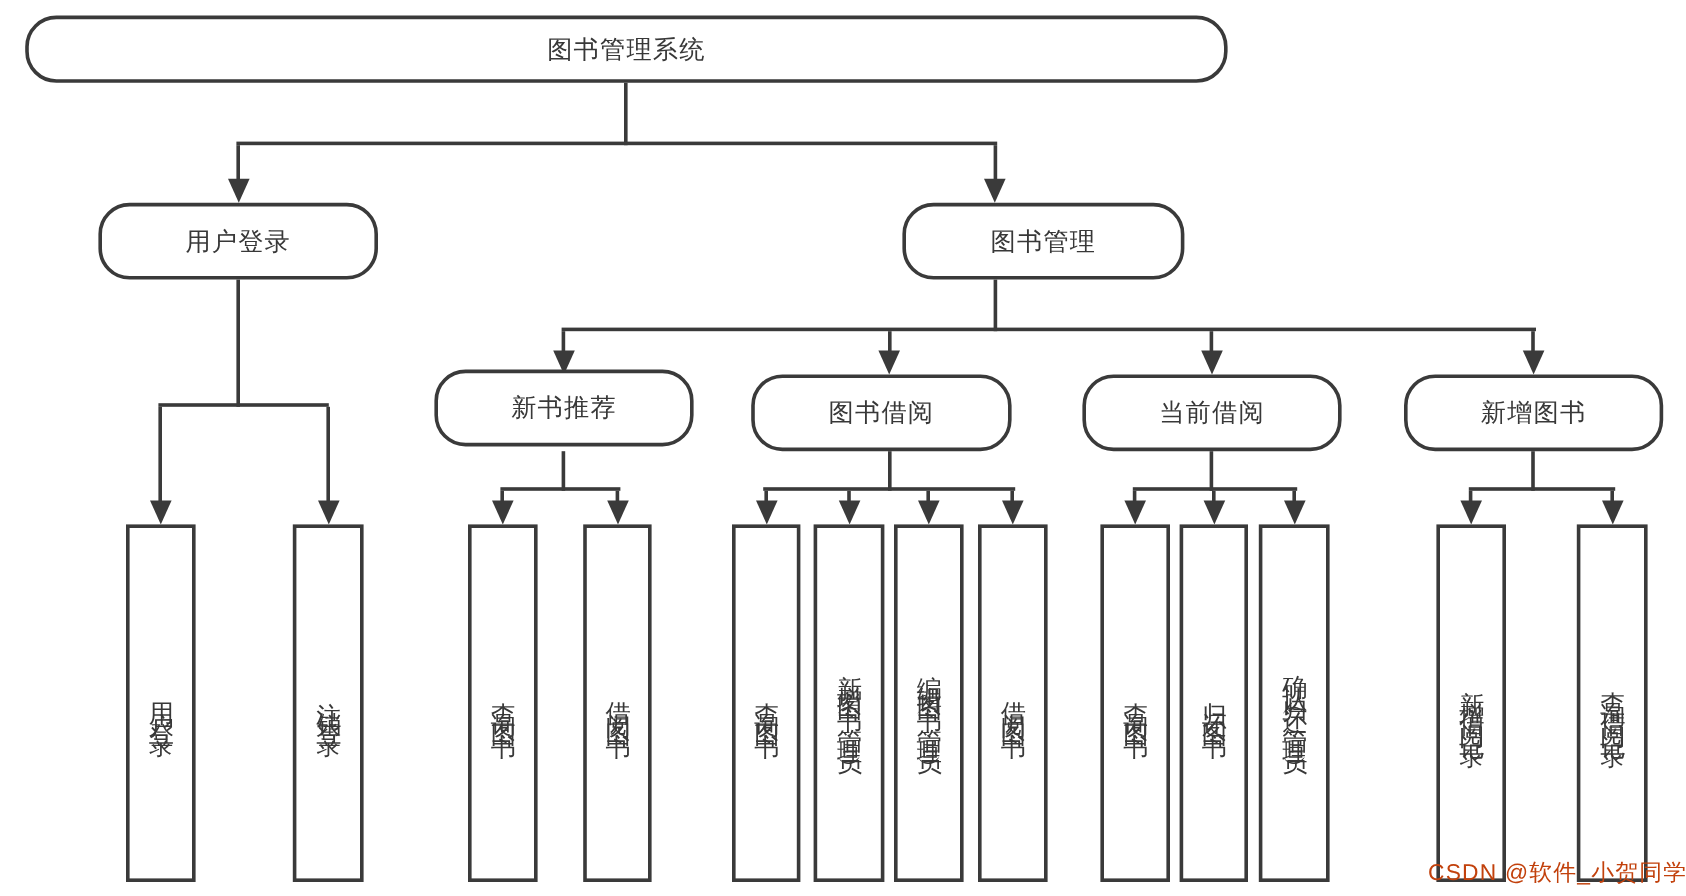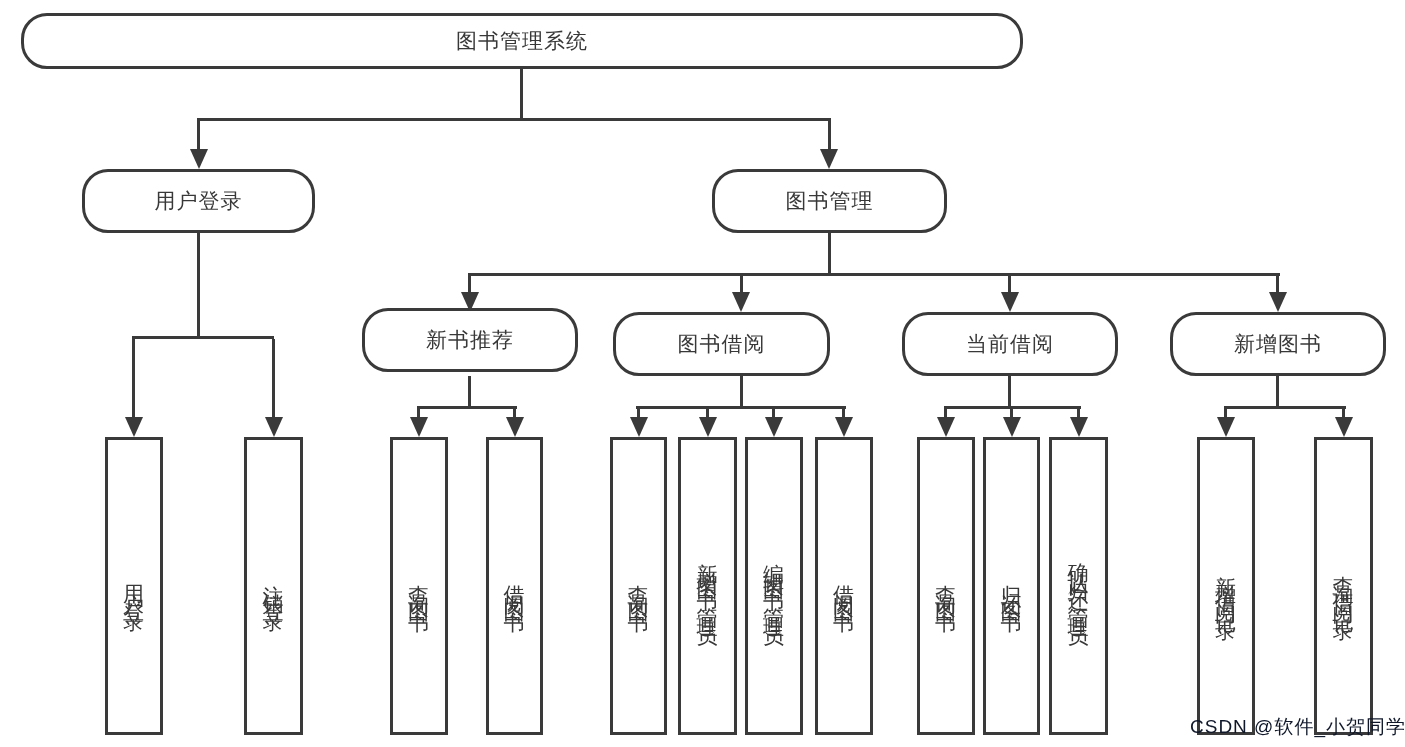--- a/index.html
+++ b/index.html
@@ -46,61 +46,61 @@
     width:0;height:0;
     border-left:9px solid transparent;
     border-right:9px solid transparent;
     border-top:20px solid var(--line);
   }
   .watermark{
     position:absolute;
     left:1190px;top:714px;
     font-size:19px;
     letter-spacing:1px;
-    color:#0f172a;
+    color:#c2410c;
     white-space:nowrap;
   }
 </style>
 </head>
 <body>
 
 <div class="canvas">
 
   <div class="box hbox" style="left:21px;top:13px;width:1002px;height:56px">图书管理系统</div>
 
   <i class="vl" style="left:520px;top:69px;height:52px"></i>
   <i class="hl" style="left:197px;top:118px;width:634px"></i>
   <i class="vl" style="left:197px;top:121px;height:32px"></i>
   <i class="arr" style="left:190px;top:149px"></i>
   <i class="vl" style="left:828px;top:121px;height:32px"></i>
   <i class="arr" style="left:820px;top:149px"></i>
 
   <div class="box hbox" style="left:82px;top:169px;width:233px;height:64px">用户登录</div>
-  <div class="box hbox" style="left:712px;top:169px;width:235px;height:64px">图书管理</div>
+  <div class="box hbox" style="left:752px;top:169px;width:235px;height:64px">图书管理</div>
 
   <i class="vl" style="left:197px;top:233px;height:106px"></i>
   <i class="hl" style="left:132px;top:336px;width:142px"></i>
   <i class="vl" style="left:132px;top:339px;height:86px"></i>
   <i class="arr" style="left:125px;top:417px"></i>
   <i class="vl" style="left:272px;top:339px;height:86px"></i>
   <i class="arr" style="left:265px;top:417px"></i>
 
   <i class="vl" style="left:828px;top:233px;height:43px"></i>
   <i class="hl" style="left:468px;top:273px;width:812px"></i>
   <i class="vl" style="left:468px;top:276px;height:20px"></i>
   <i class="arr" style="left:461px;top:292px"></i>
   <i class="vl" style="left:740px;top:276px;height:20px"></i>
   <i class="arr" style="left:732px;top:292px"></i>
   <i class="vl" style="left:1008px;top:276px;height:20px"></i>
   <i class="arr" style="left:1001px;top:292px"></i>
   <i class="vl" style="left:1276px;top:276px;height:20px"></i>
   <i class="arr" style="left:1269px;top:292px"></i>
 
   <div class="box hbox" style="left:362px;top:308px;width:216px;height:64px">新书推荐</div>
-  <div class="box hbox" style="left:613px;top:312px;width:217px;height:64px">图书借阅</div>
+  <div class="box hbox" style="left:626px;top:312px;width:217px;height:64px">图书借阅</div>
   <div class="box hbox" style="left:902px;top:312px;width:216px;height:64px">当前借阅</div>
   <div class="box hbox" style="left:1170px;top:312px;width:216px;height:64px">新增图书</div>
 
   <i class="vl" style="left:468px;top:376px;height:33px"></i>
   <i class="hl" style="left:417px;top:406px;width:100px"></i>
   <i class="vl" style="left:417px;top:409px;height:16px"></i>
   <i class="arr" style="left:410px;top:417px"></i>
   <i class="vl" style="left:513px;top:409px;height:16px"></i>
   <i class="arr" style="left:506px;top:417px"></i>
 

